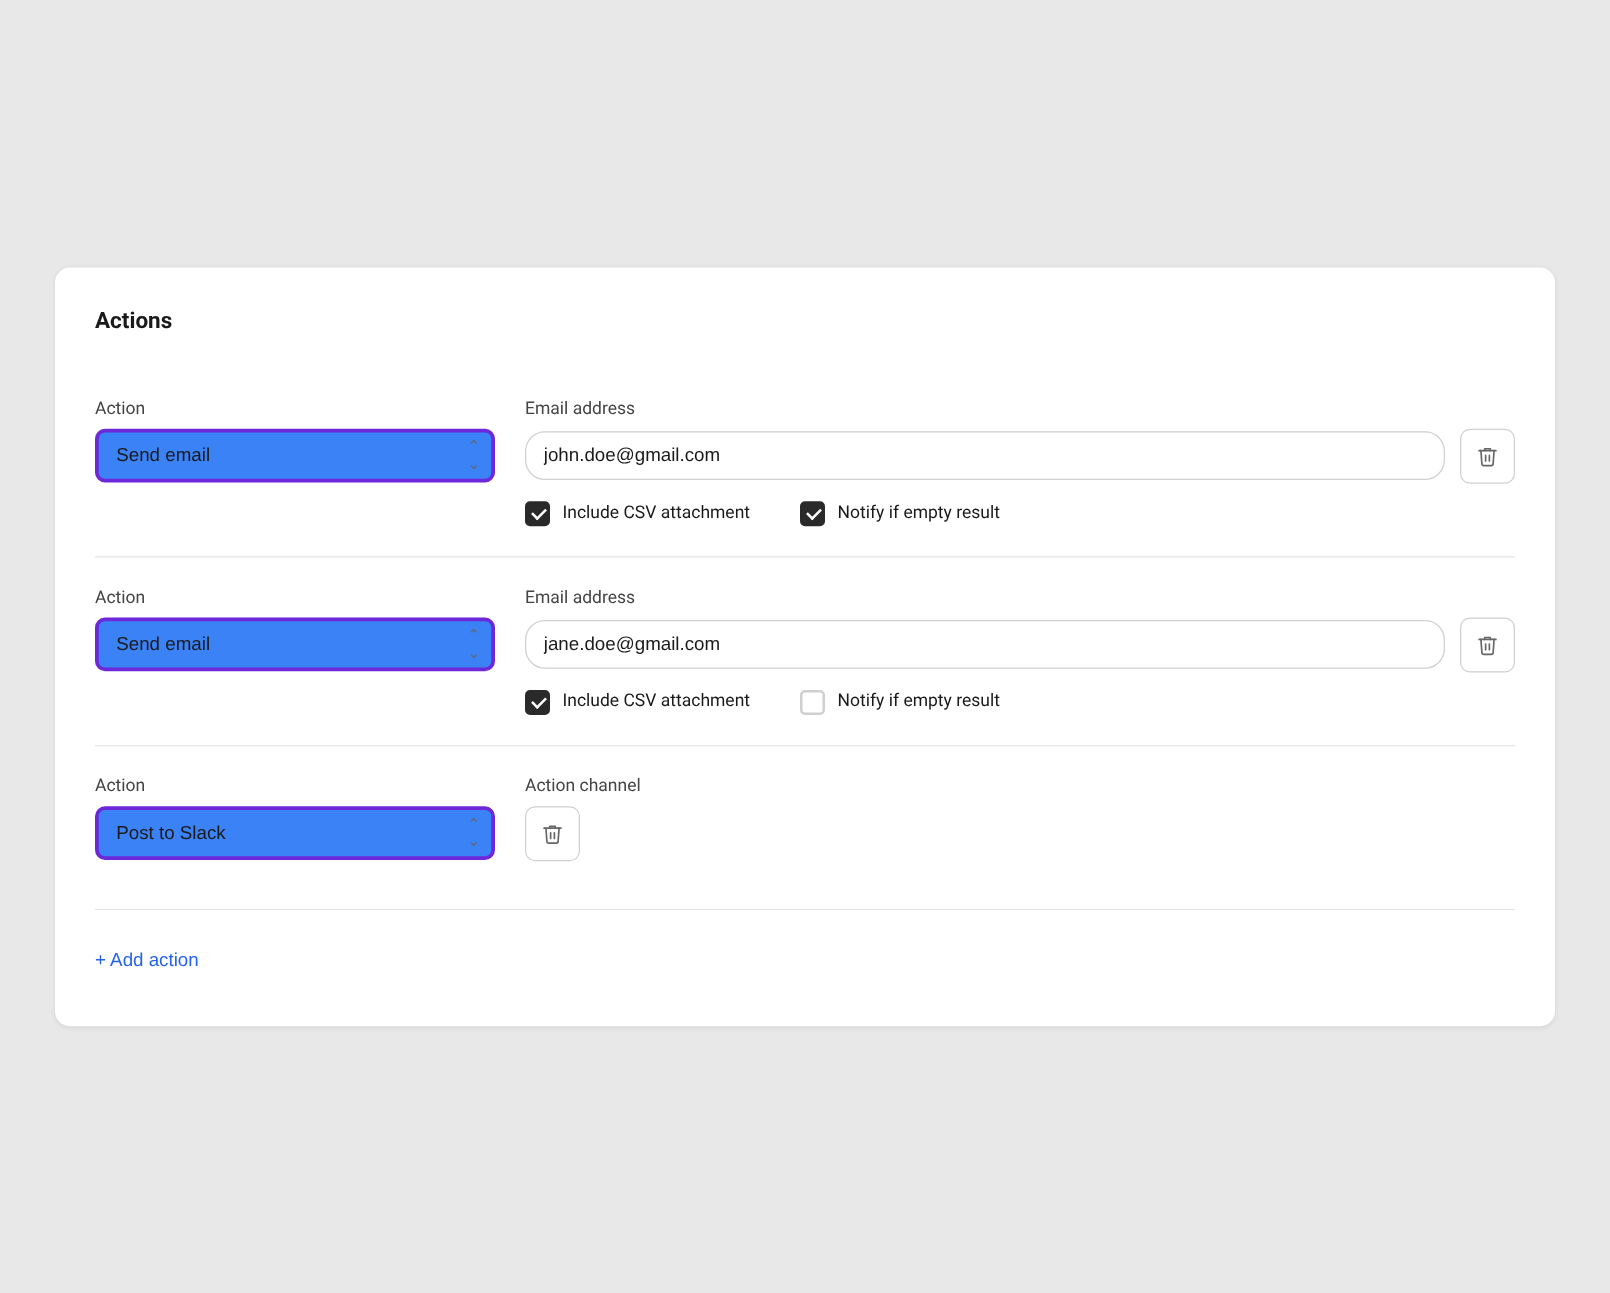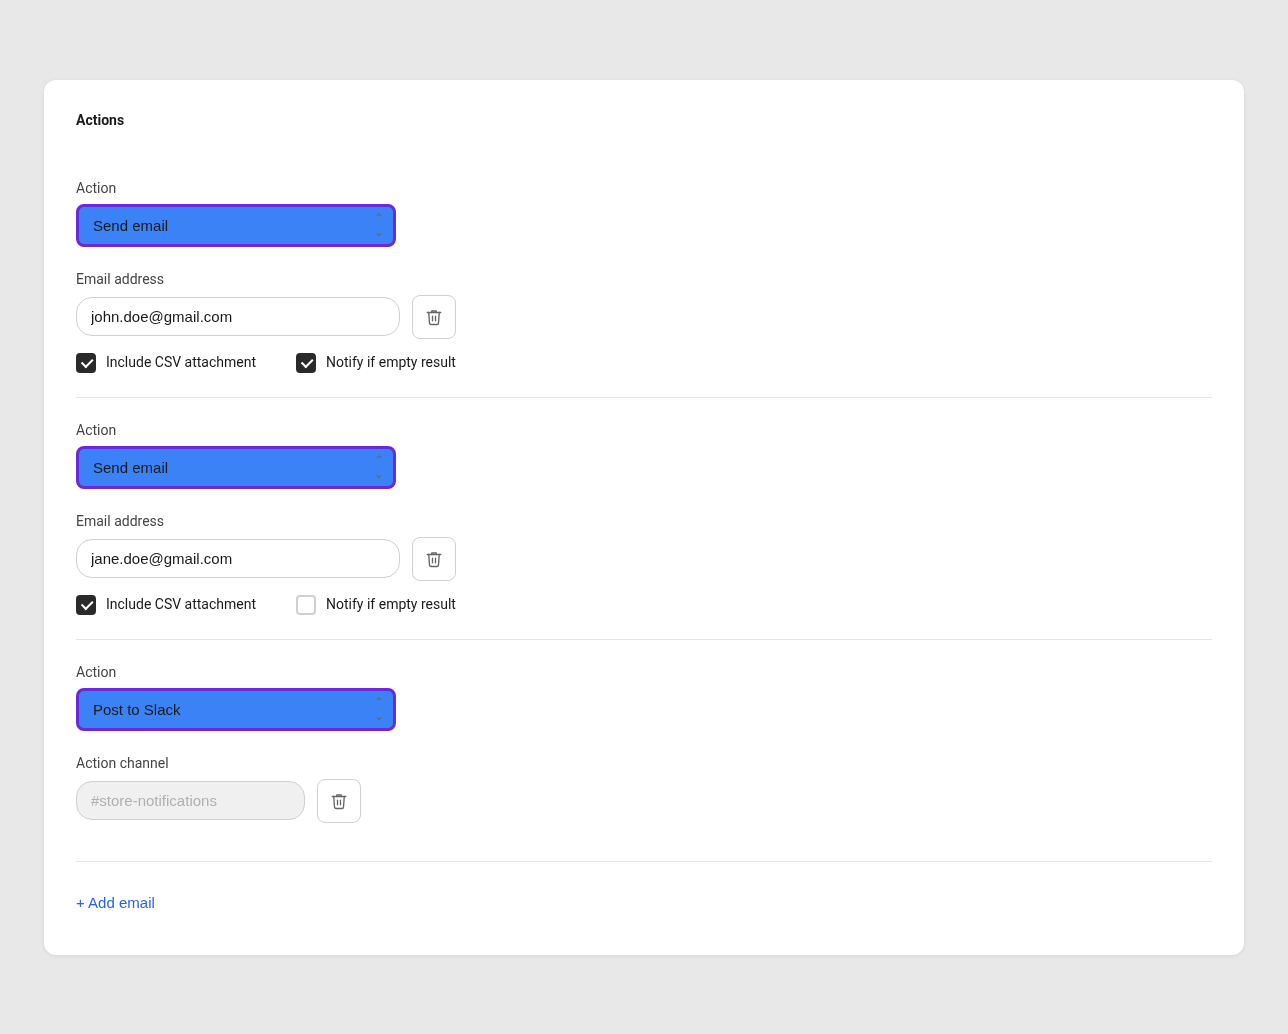--- a/index.html
+++ b/index.html
@@ -19,39 +19,38 @@
 
     .card {
       background: #ffffff;
       border-radius: 12px;
       padding: 32px;
       width: 1200px;
       box-shadow: 0 1px 4px rgba(0,0,0,0.08);
     }
 
     .card-title {
-      font-size: 14px;
+      font-size: 18px;
       font-weight: 700;
       color: #1a1a1a;
       margin-bottom: 28px;
     }
 
     .action-section {
       padding: 24px 0;
     }
 
     .action-section + .action-section {
       border-top: 1px solid #e5e5e5;
     }
 
     .action-row {
       display: flex;
       align-items: flex-start;
       gap: 24px;
-      flex-direction: column;
     }
 
     .action-left {
       width: 320px;
       flex-shrink: 0;
     }
 
     .action-right {
       flex: 1;
     }
@@ -286,30 +285,29 @@
           <select class="select-input">
             <option>Send email</option>
             <option selected="">Post to Slack</option>
           </select>
           <span class="select-chevron">⌃<br>⌄</span>
         </div>
       </div>
       <div class="action-right">
         <div class="field-label">Action channel</div>
         <div class="email-row">
-          <input class="text-input disabled" type="text" placeholder="#store-notifications" disabled="" style="">
           <button class="delete-btn">
             <svg width="18" height="18" viewBox="0 0 24 24" fill="none" stroke="#666" stroke-width="1.8" stroke-linecap="round" stroke-linejoin="round">
               <polyline points="3 6 5 6 21 6"></polyline>
               <path d="M19 6l-1 14a2 2 0 01-2 2H8a2 2 0 01-2-2L5 6"></path>
               <path d="M10 11v6M14 11v6"></path>
               <path d="M9 6V4h6v2"></path>
             </svg>
           </button>
         </div>
       </div>
     </div>
   </div>
 
   <div class="action-section" style="padding-top: 16px; padding-bottom: 4px; border-top: 1px solid #e5e5e5;">
-    <button class="add-action-btn">+ Add email</button>
+    <button class="add-action-btn">+ Add action</button>
   </div>
 </div>
 
 </body></html>

